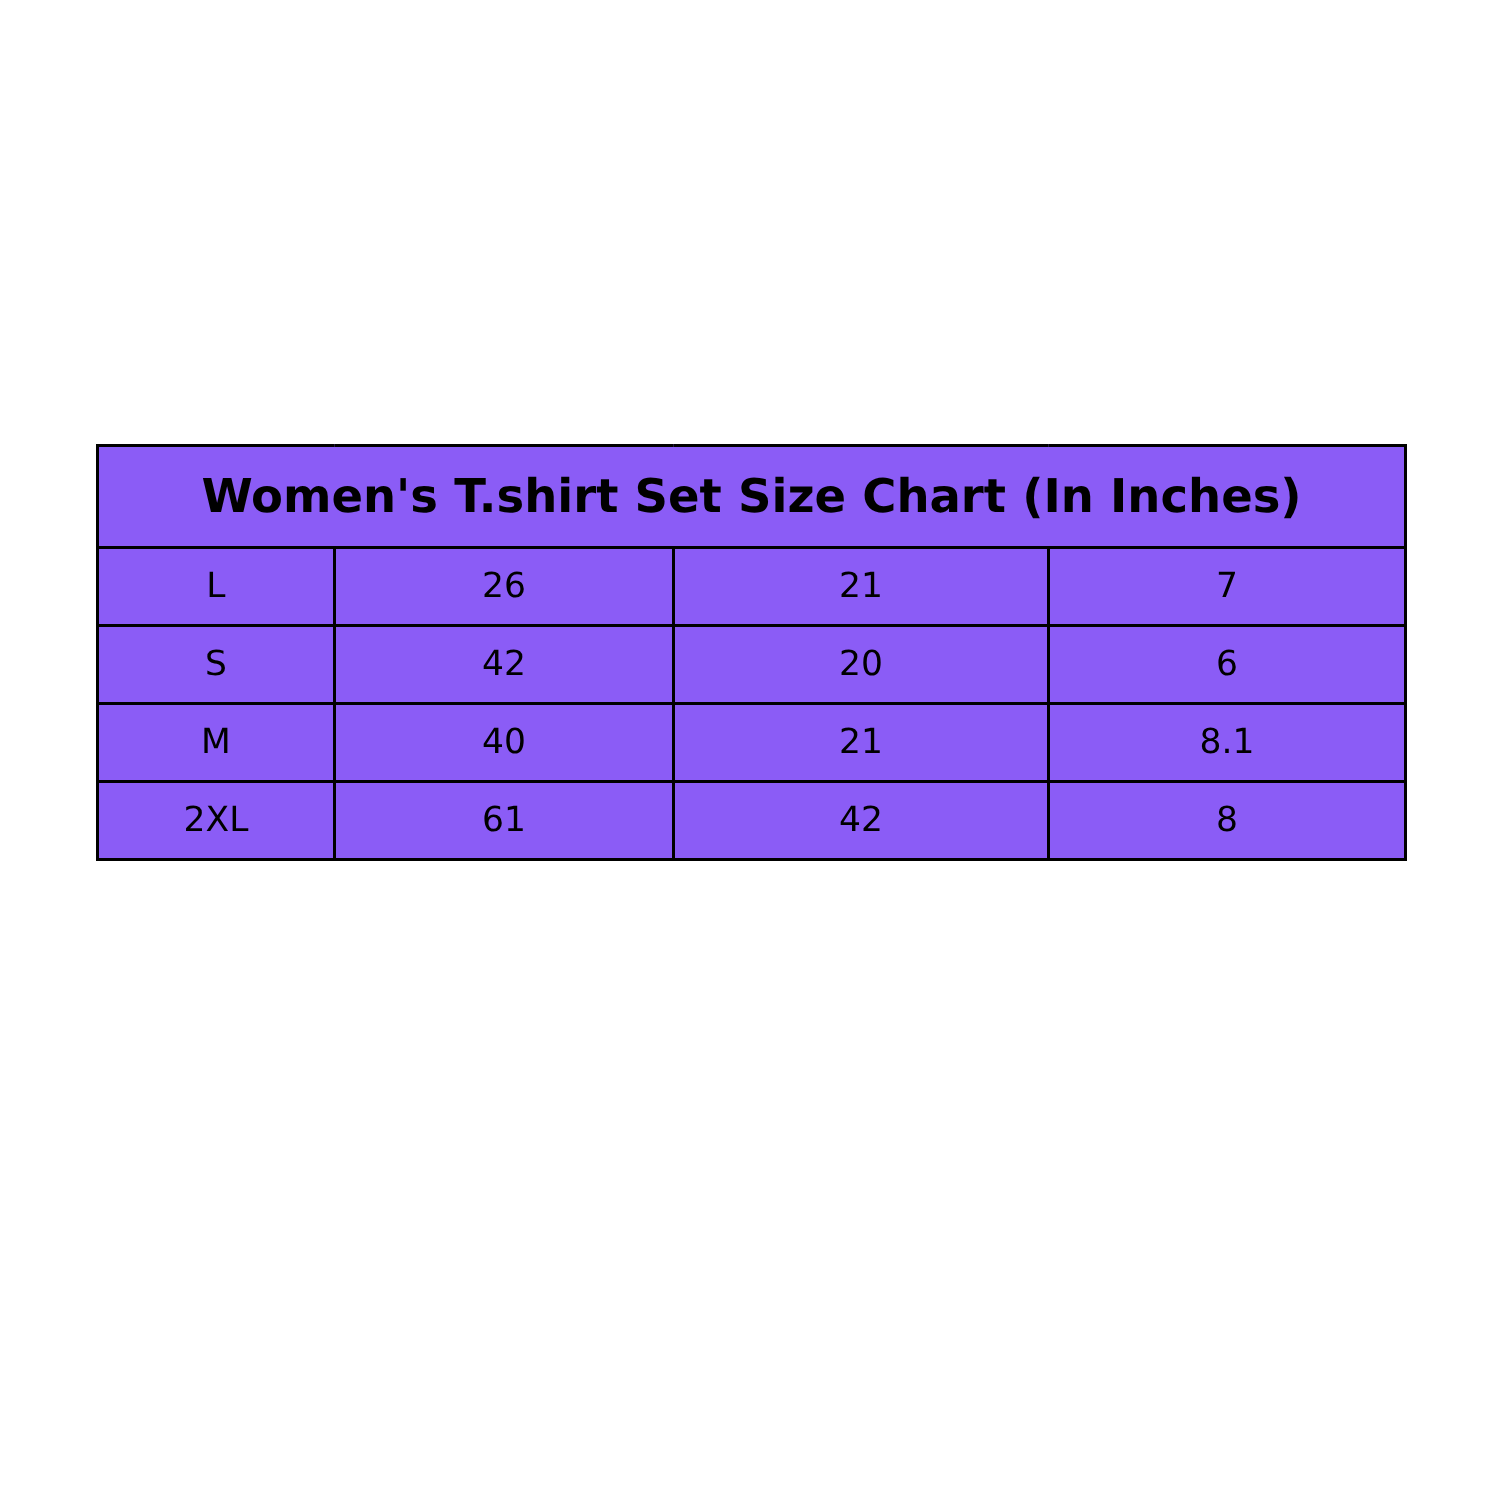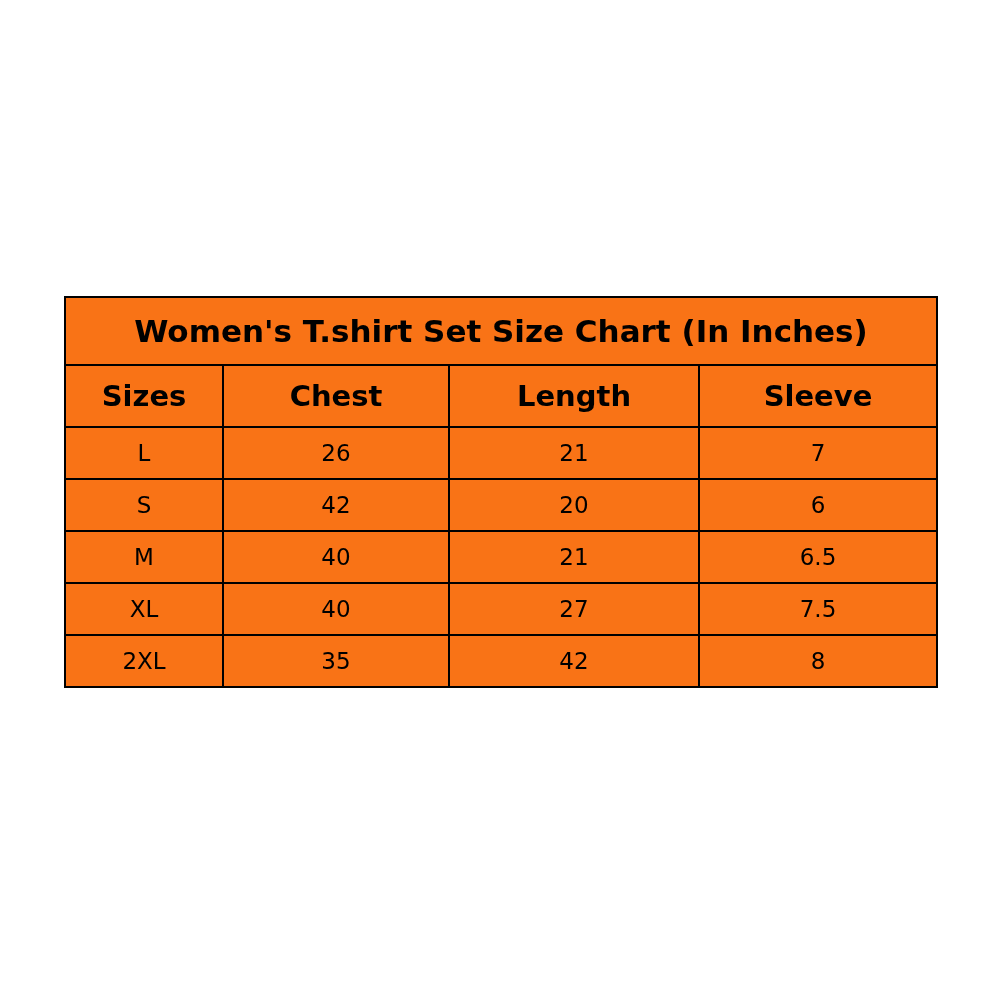--- a/index.html
+++ b/index.html
@@ -19,21 +19,21 @@
   .chart-wrap {
     position: absolute;
     left: 64px;
     top: 296px;
     width: 872px;
   }
   table.size-chart {
     width: 872px;
     border-collapse: collapse;
     table-layout: fixed;
-    background: #f97316;
+    background: #8b5cf6;
   }
   table.size-chart td,
   table.size-chart th {
     border: 2px solid #000000;
     text-align: center;
     vertical-align: middle;
     color: #000000;
     padding: 0;
   }
   .title-cell {
@@ -67,51 +67,39 @@
         <col class="c-size">
         <col class="c-chest">
         <col class="c-length">
         <col class="c-sleeve">
       </colgroup>
       <tbody>
         <tr>
           <td class="title-cell" colspan="4">Women's T.shirt Set Size Chart (In Inches)</td>
         </tr>
         <tr>
-          <td class="header-cell">Sizes</td>
-          <td class="header-cell">Chest</td>
-          <td class="header-cell">Length</td>
-          <td class="header-cell">Sleeve</td>
-        </tr>
-        <tr>
           <td class="body-cell">L</td>
           <td class="body-cell">26</td>
           <td class="body-cell">21</td>
           <td class="body-cell">7</td>
         </tr>
         <tr>
           <td class="body-cell">S</td>
           <td class="body-cell">42</td>
           <td class="body-cell">20</td>
           <td class="body-cell">6</td>
         </tr>
         <tr>
           <td class="body-cell">M</td>
           <td class="body-cell">40</td>
           <td class="body-cell">21</td>
-          <td class="body-cell">6.5</td>
-        </tr>
-        <tr>
-          <td class="body-cell">XL</td>
-          <td class="body-cell">40</td>
-          <td class="body-cell">27</td>
-          <td class="body-cell">7.5</td>
+          <td class="body-cell">8.1</td>
         </tr>
         <tr>
           <td class="body-cell">2XL</td>
-          <td class="body-cell">35</td>
+          <td class="body-cell">61</td>
           <td class="body-cell">42</td>
           <td class="body-cell">8</td>
         </tr>
       </tbody>
     </table>
   </div>
 </div>
 
 </body></html>

